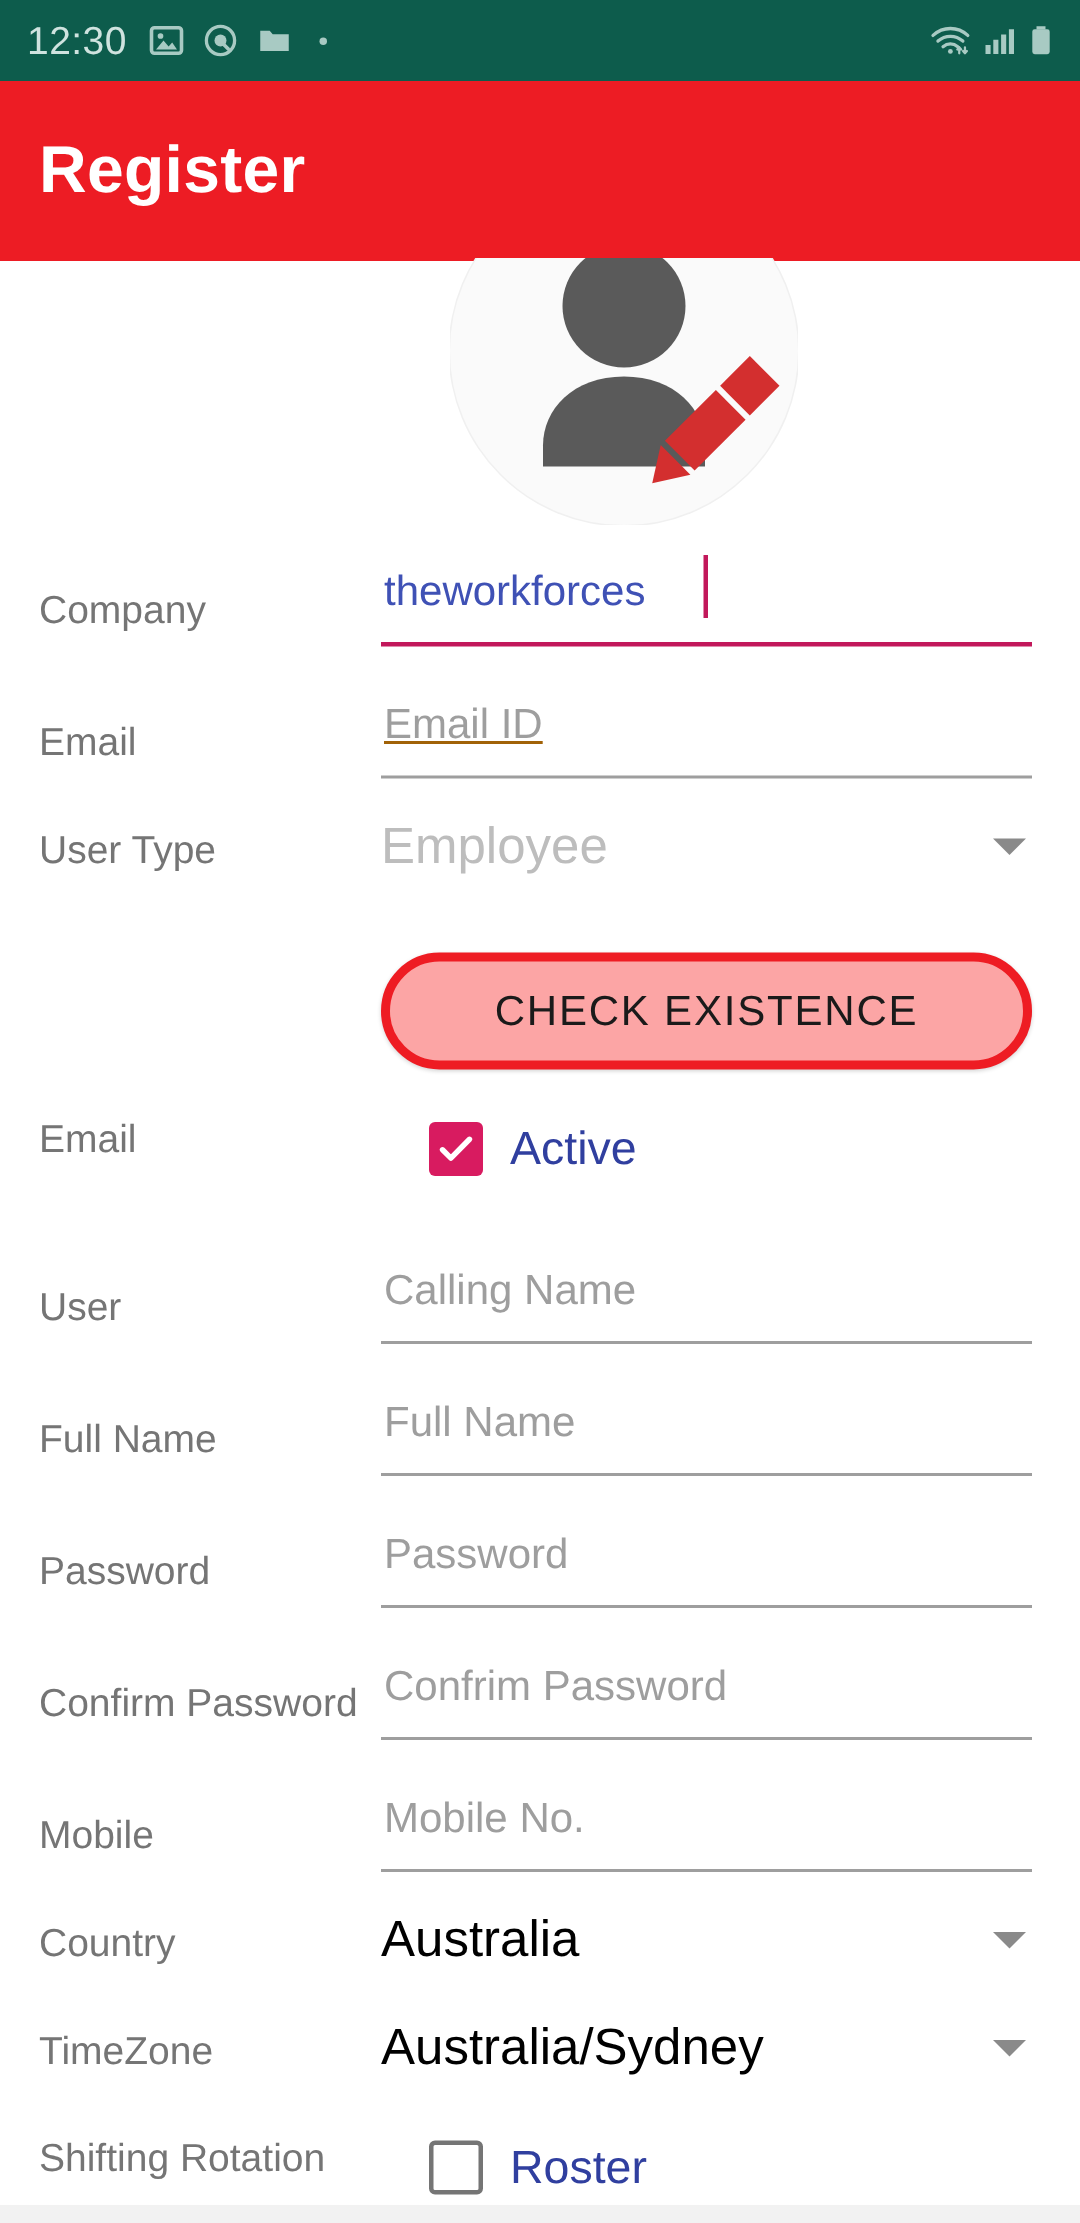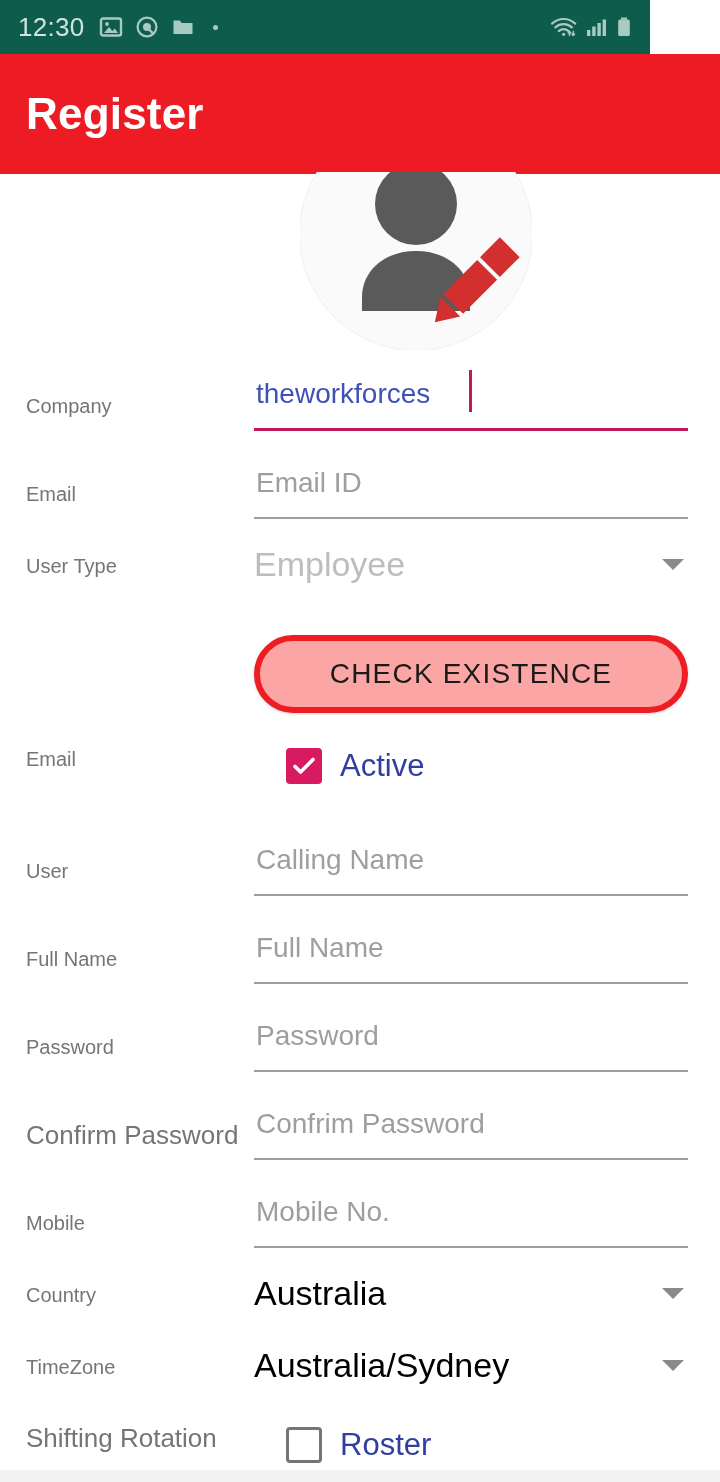--- a/index.html
+++ b/index.html
@@ -6,21 +6,21 @@
   html, body {
     width: 720px; height: 1482px;
     background: #ffffff;
     font-family: "Liberation Sans", sans-serif;
     overflow: hidden;
   }
   .screen { position: relative; width: 720px; height: 1482px; background:#fff; overflow:hidden; }
 
   
   .statusbar {
-    position:absolute; top:0; left:0; width:650px; height:54px;
+    position:absolute; top:0; left:0; width:720px; height:54px;
     background:#0d5c4c;
     display:flex; align-items:center; padding:16px 18px;
   }
   .sb-time { color:#cfe3df; font-size:26px; letter-spacing:.3px; margin-right:14px; }
   .sb-icons-left { display:flex; align-items:center; gap:12px; }
   .sb-spacer { flex:1; }
   .sb-icons-right { display:flex; align-items:center; gap:8px; }
   .sb-ic { display:block; }
   .sb-dot { width:5px; height:5px; border-radius:50%; background:#a8cac3; margin-left:6px; }
 
@@ -43,21 +43,21 @@
     position:absolute; top:-54px; left:0; width:232px; height:232px;
     border-radius:50%; background:#fafafa;
     box-shadow: 0 0 0 1px #f0f0f0;
   }
   .avatar-svg { position:absolute; top:-54px; left:0; }
 
   
   .form { position:absolute; top:372px; left:0; width:720px; }
   .row { display:flex; align-items:flex-end; width:720px; padding:0 32px 0 26px; }
   .lbl {
-    color:#757575; font-size:20px; line-height:32px;
+    color:#757575; font-size:26px; line-height:32px;
     flex:0 0 auto; width:228px; padding-bottom:9px; white-space:nowrap;
   }
   .lbl.tight { width:228px; font-size:26px; }
   .fld { flex:1 1 auto; position:relative; }
 
   .inp {
     width:100%; border:0; outline:0; background:transparent;
     font-family:"Liberation Sans", sans-serif;
     font-size:28px; line-height:44px; padding:0 0 12px 2px;
     color:#3f51b5;
@@ -198,21 +198,21 @@
         <input class="inp" type="text" value="theworkforces" style="">
         <div class="uline focus"></div>
       <span class="caret" style="left: 215px;"></span></div>
     </div>
 
     <div class="gap-md"></div>
 
     <div class="row">
       <div class="lbl">Email</div>
       <div class="fld">
-        <input class="inp" type="text" style="color: #a16207;" placeholder="Email ID">
+        <input class="inp" type="text" style="color: #a16207; text-decoration: underline;" placeholder="Email ID">
         <div class="uline"></div>
       </div>
     </div>
 
     <div class="gap-sm"></div>
 
     <div class="row">
       <div class="lbl">User Type</div>
       <div class="fld">
         <div class="selval placeholderish">

